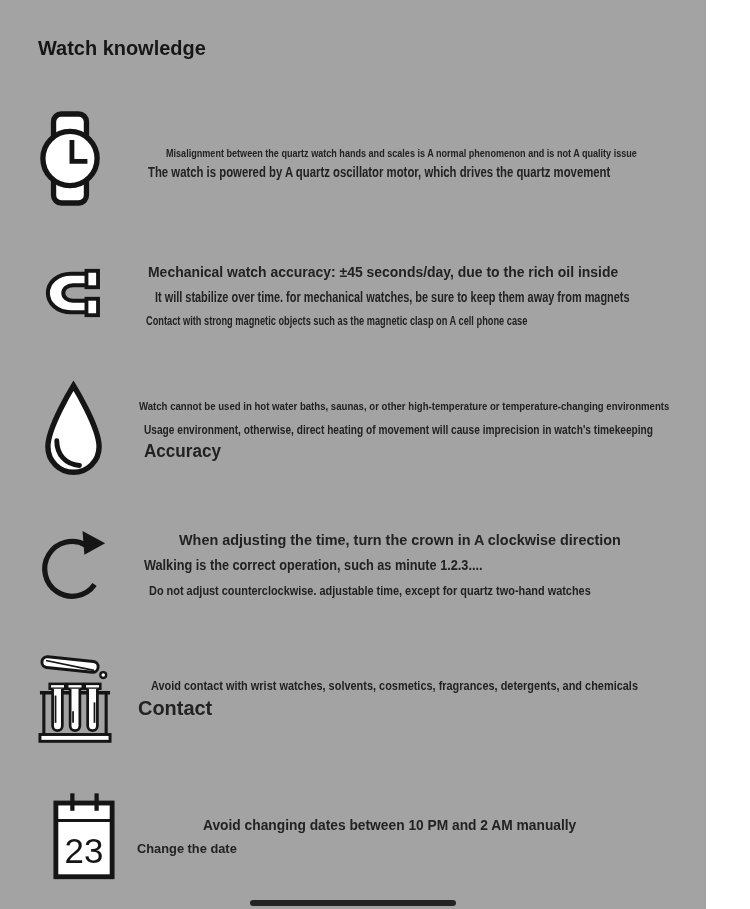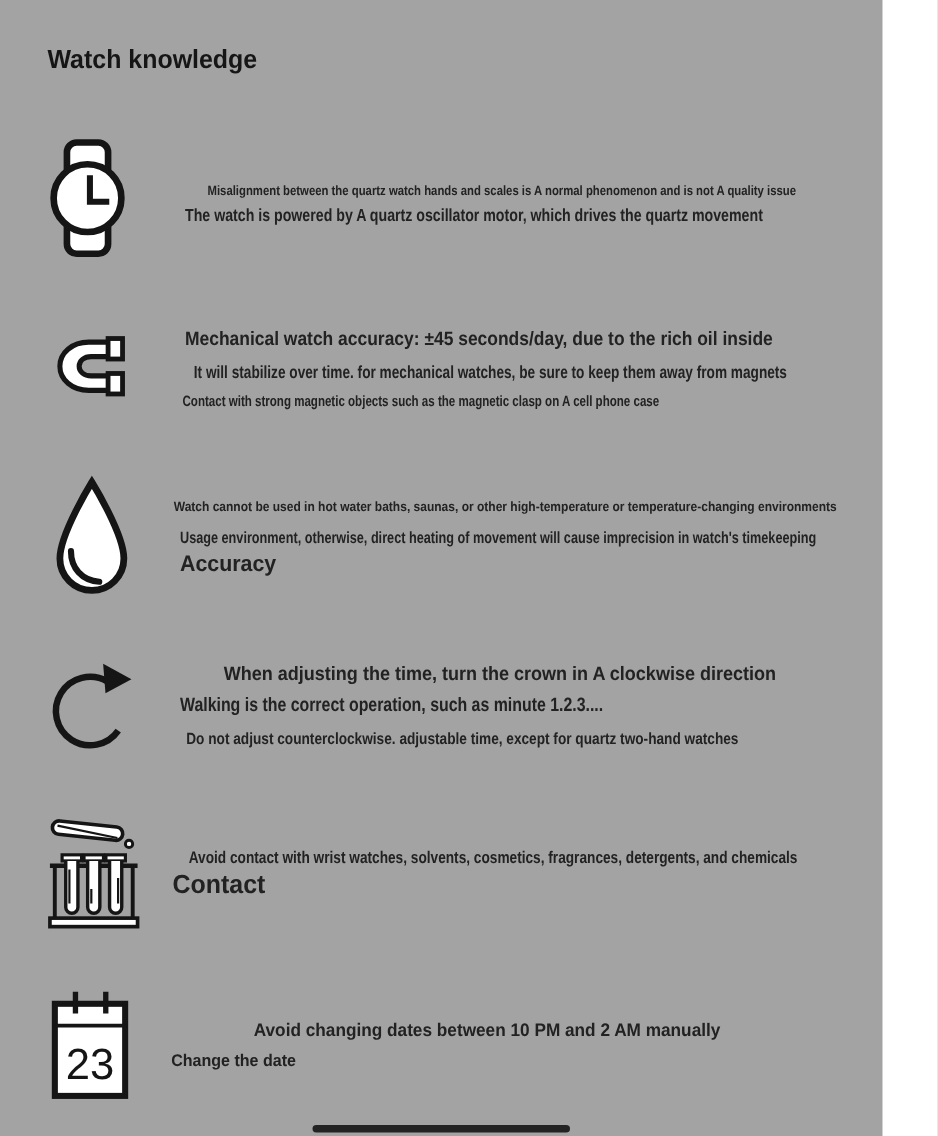--- a/index.html
+++ b/index.html
@@ -25,21 +25,21 @@
   
   .s4-icon{position:absolute;left:40px;top:524px;}
   .s4l1{left:179px;top:531px;font-size:15.5px;transform:scaleX(.93);}
   .s4l2{left:144px;top:556px;font-size:15.5px;transform:scaleX(.82);}
   .s4l3{left:149px;top:583px;font-size:13px;transform:scaleX(.84);}
   
   .s5-icon{position:absolute;left:38px;top:648px;}
   .s5l1{left:151px;top:678px;font-size:13.5px;transform:scaleX(.81);}
   .s5l2{left:138px;top:696px;font-size:21px;transform:scaleX(.95);}
   
-  .s6-icon{position:absolute;left:40px;top:790px;}
+  .s6-icon{position:absolute;left:52px;top:790px;}
   .s6l1{left:203px;top:817px;font-size:14.5px;transform:scaleX(.95);}
   .s6l2{left:137px;top:841px;font-size:13.5px;transform:scaleX(.95);}
   .home-indicator{position:absolute;left:50%;bottom:3px;transform:translateX(-50%);
                   width:206px;height:6px;border-radius:3px;background:#232323;}
   svg{display:block;}
   .cal-num{font-family:"Liberation Sans",sans-serif;font-weight:400;}
 </style>
 </head>
 <body>
 

